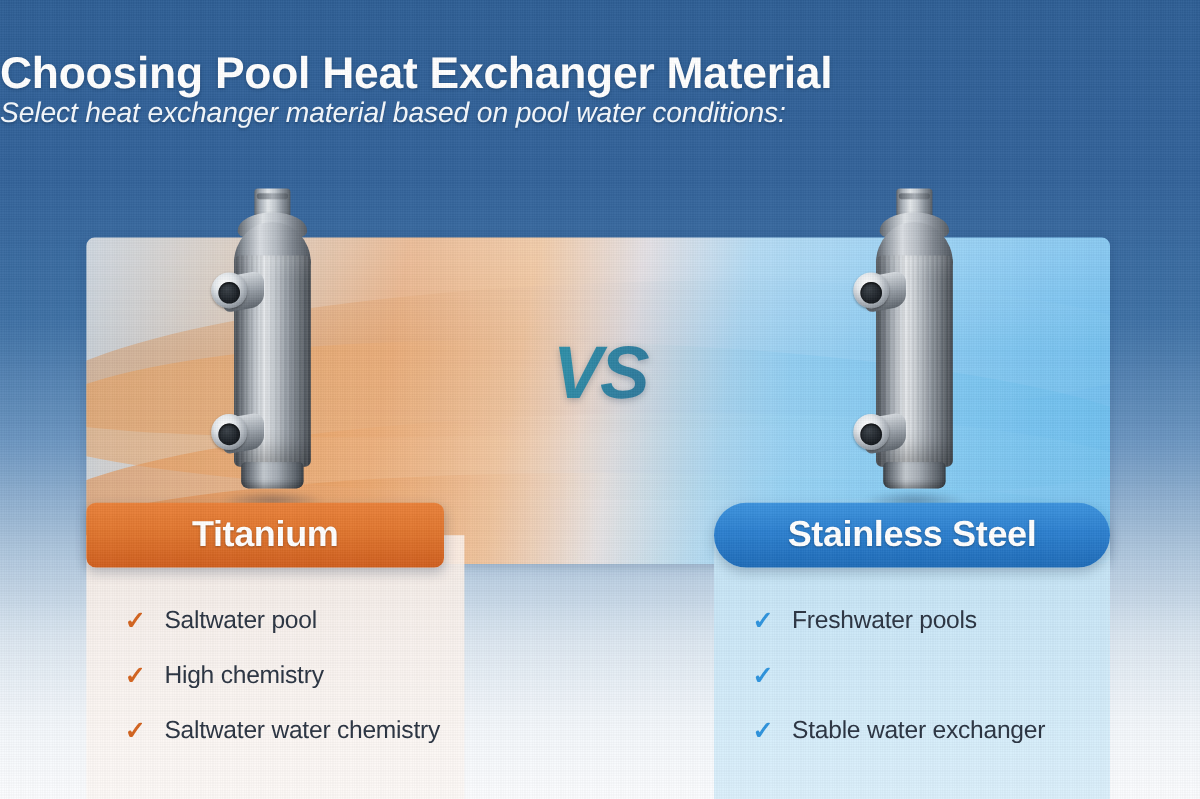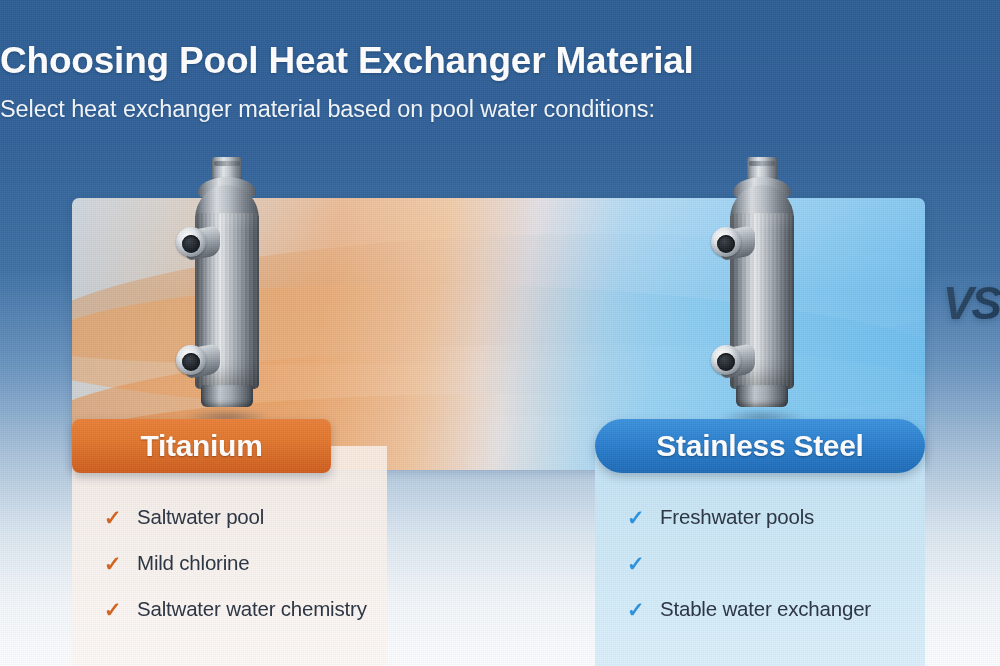--- a/index.html
+++ b/index.html
@@ -47,26 +47,26 @@
   .title{
     margin-top:42px;
     font-size:37px;
     font-weight:bold;
     color:#ffffff;
     letter-spacing:-.2px;
     text-shadow:0 1px 3px rgba(10,30,60,.35);
     line-height:1.05;
   }
   .subtitle{
-    margin-top:15px;
     font-size:23.5px;
     font-weight:normal;
     color:#f4f8fc;
     letter-spacing:-.1px;
     text-shadow:0 1px 2px rgba(10,30,60,.30);
+    font-style:italic;
   }
 
   
   .hero{
     position:absolute;
     left:72px; top:198px; width:853px; height:272px;
     border-radius:7px;
     overflow:hidden;
     z-index:10;
     background:linear-gradient(100deg,
@@ -113,23 +113,23 @@
   .hero-sheen{
     position:absolute; inset:0;
     background:linear-gradient(180deg, rgba(255,255,255,.16) 0%, rgba(255,255,255,0) 34%,
                rgba(255,255,255,.10) 100%);
   }
 
   
   .vs{
     position:absolute;
     left:0; right:0; top:276px;
-    text-align:right;
+    text-align:center;
     z-index:25;
-    font-size:46px;
+    font-size:62px;
     font-weight:bold;
     font-style:italic;
     letter-spacing:-2px;
     background:linear-gradient(110deg,#1b3f66 0%,#20597f 28%,#2f8fa8 46%,#2f5f8e 64%,#46607a 82%,#1d3a58 100%);
     -webkit-background-clip:text;
     background-clip:text;
     color:transparent;
     -webkit-text-fill-color:transparent;
     text-shadow:none;
     filter:drop-shadow(0 2px 3px rgba(15,40,70,.28));
@@ -221,21 +221,21 @@
     border-radius:8px;
     display:flex; align-items:center; justify-content:center;
     color:#ffffff;
     font-size:30px;
     font-weight:bold;
     letter-spacing:-.3px;
     text-shadow:0 1px 2px rgba(0,0,0,.30);
     box-shadow:0 4px 10px rgba(30,50,80,.28);
   }
   .badge.titanium{
-    left:72px; top:419px; width:259px;
+    left:72px; top:419px; width:298px;
     background:linear-gradient(180deg,#e9813a 0%,#e0762f 45%,#cf5f1f 100%);
   }
   .badge.stainless{
     left:595px; top:419px; width:330px;
     background:linear-gradient(180deg,#3d93dd 0%,#2d80cf 45%,#1f6cb8 100%);
     border-radius:27px;
   }
 
   
   .card{
@@ -332,21 +332,21 @@
   <div class="vs">VS</div>
 
   <div class="card left">
     <ul class="bullets">
       <li>
         <span class="tick orange">✓</span>
         <span>Saltwater pool</span>
       </li>
       <li>
         <span class="tick orange">✓</span>
-        <span>Mild chlorine</span>
+        <span>High chemistry</span>
       </li>
       <li>
         <span class="tick orange">✓</span>
         <span>Saltwater water chemistry</span>
       </li>
     </ul>
   </div>
 
   <div class="card right">
     <ul class="bullets">

